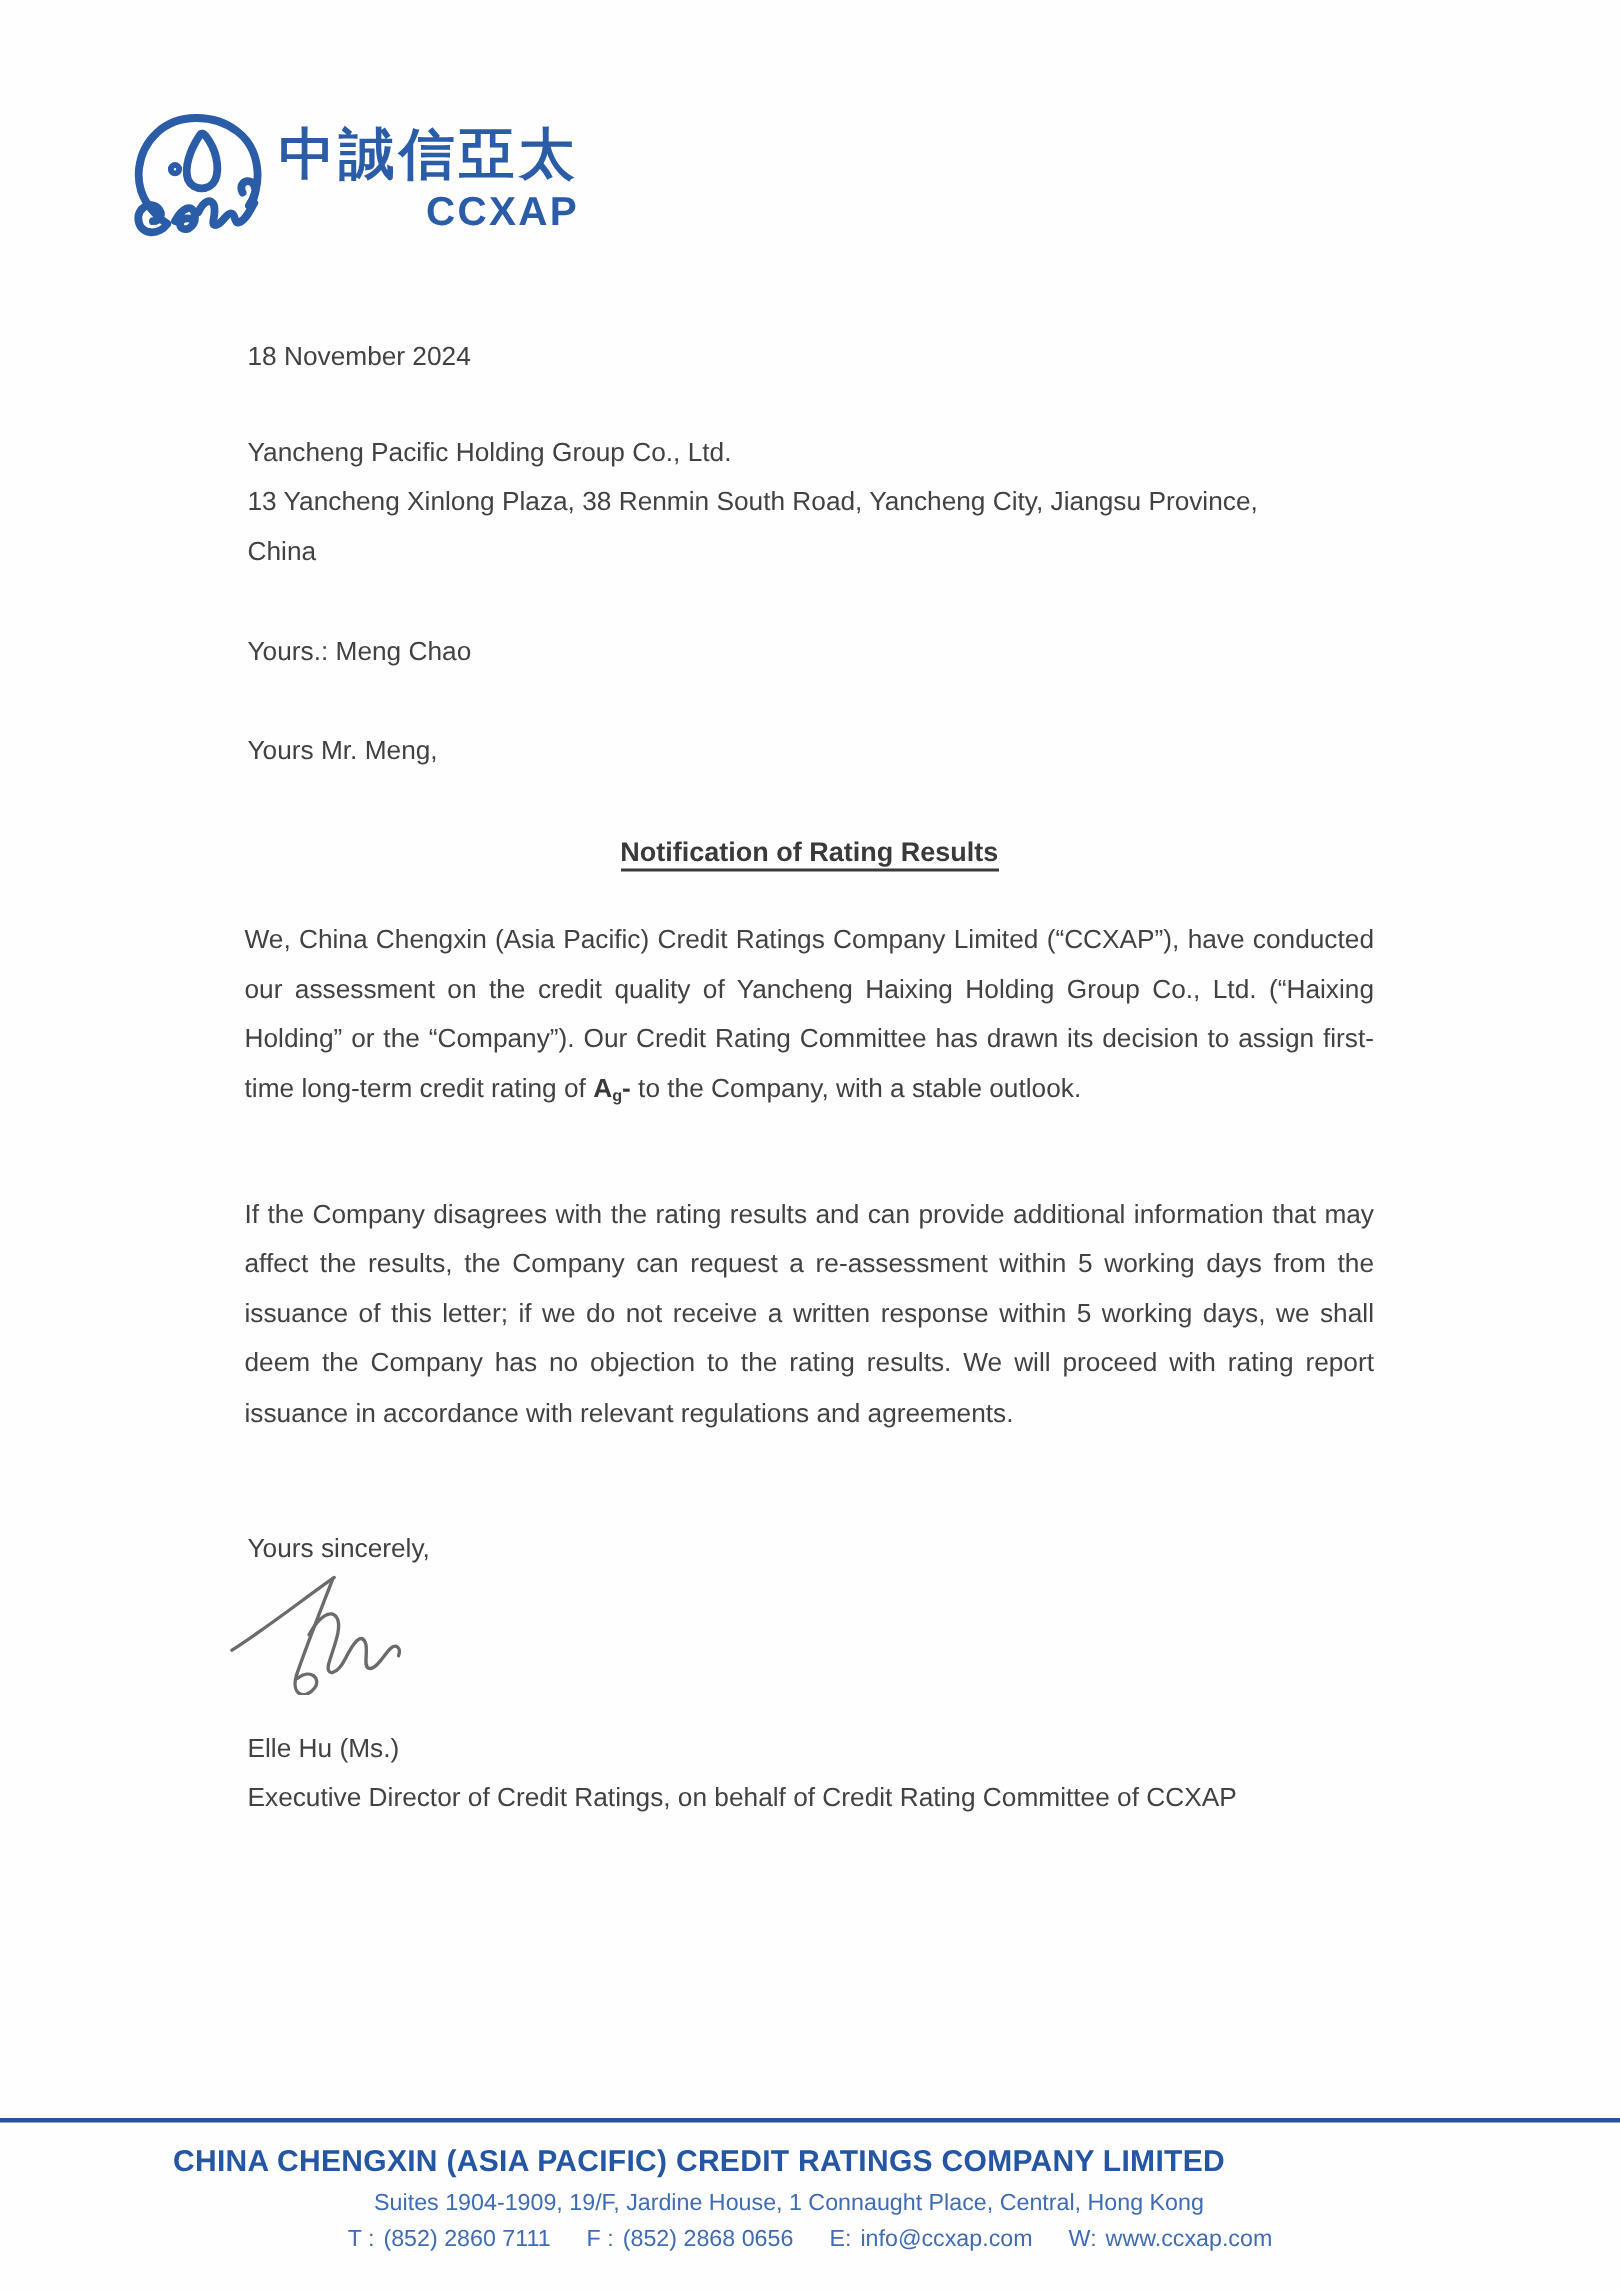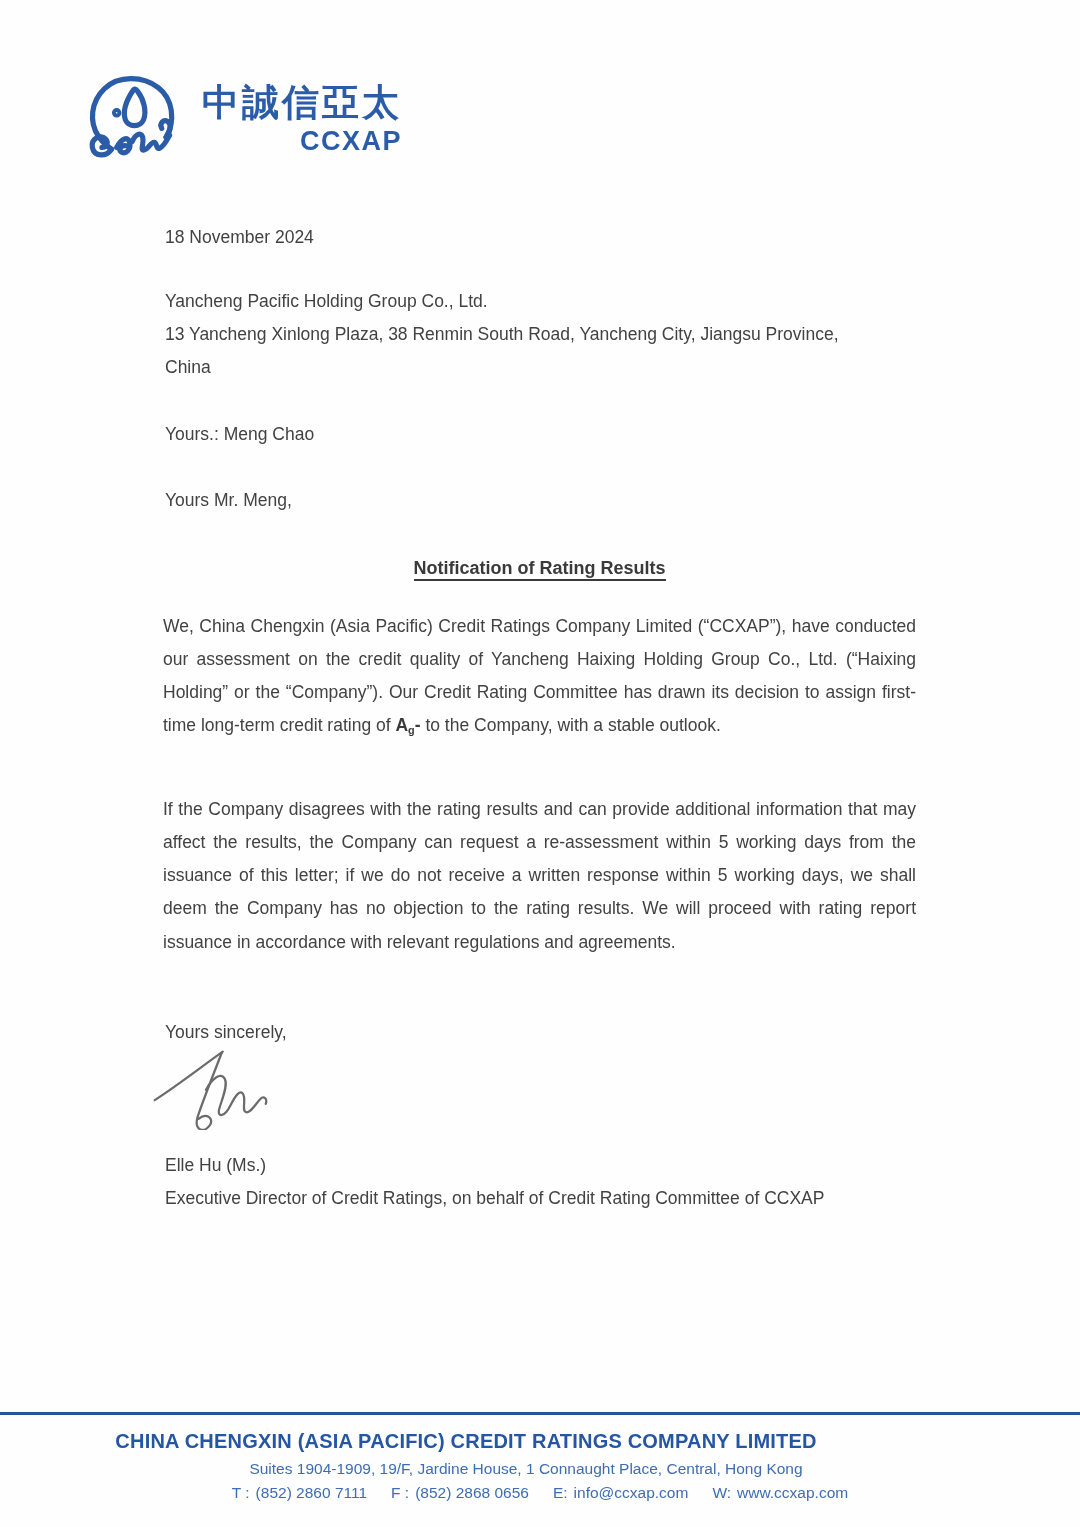--- a/index.html
+++ b/index.html
@@ -14,21 +14,20 @@
     overflow: hidden;
   }
 
   
   .logo {
     position: absolute;
     left: 82px;
     top: 68px;
     display: flex;
     align-items: flex-start;
-    gap: 16px;
   }
   .logo-elephant svg { display: block; }
   .logo-text {
     display: flex;
     flex-direction: column;
     align-items: flex-end;
     margin-top: 16px;
   }
   .logo-cn {
     font-size: 37px;

